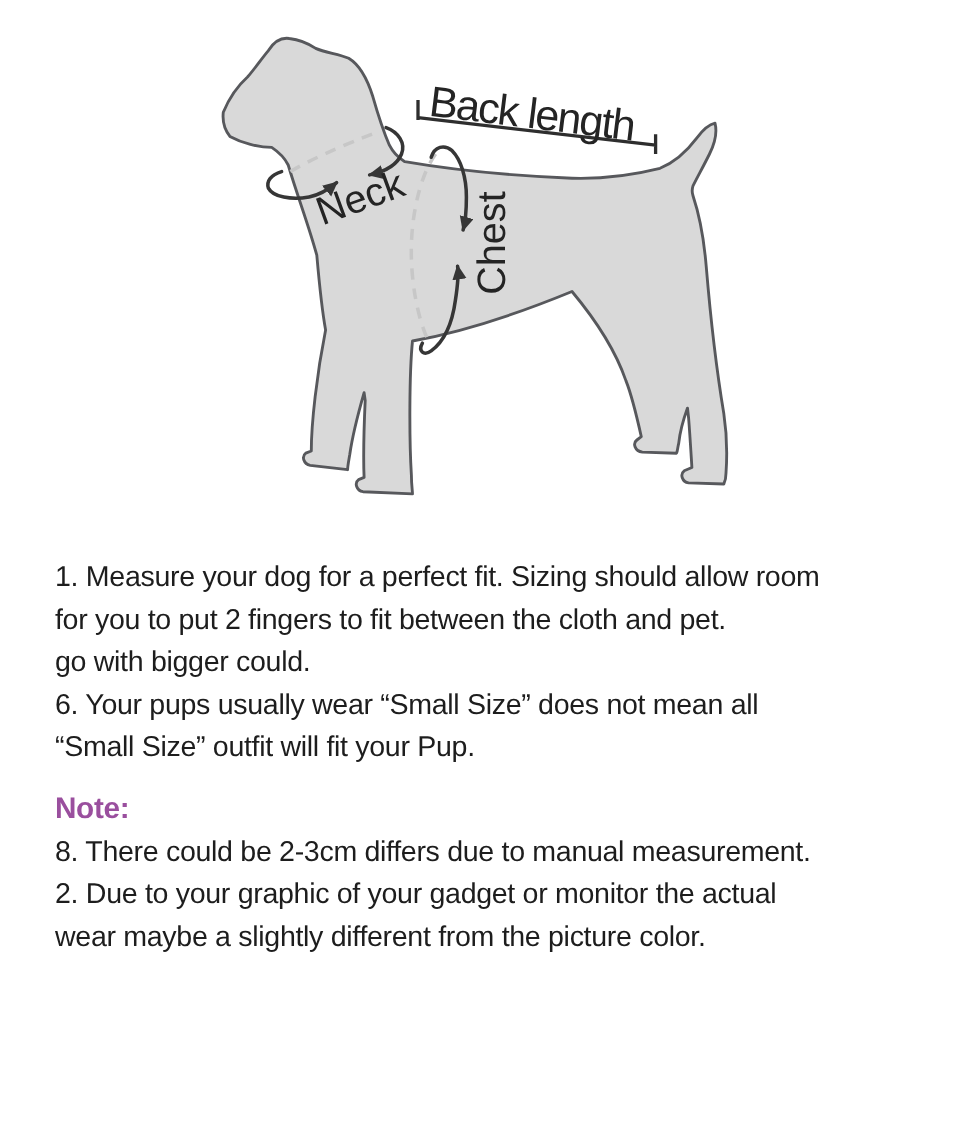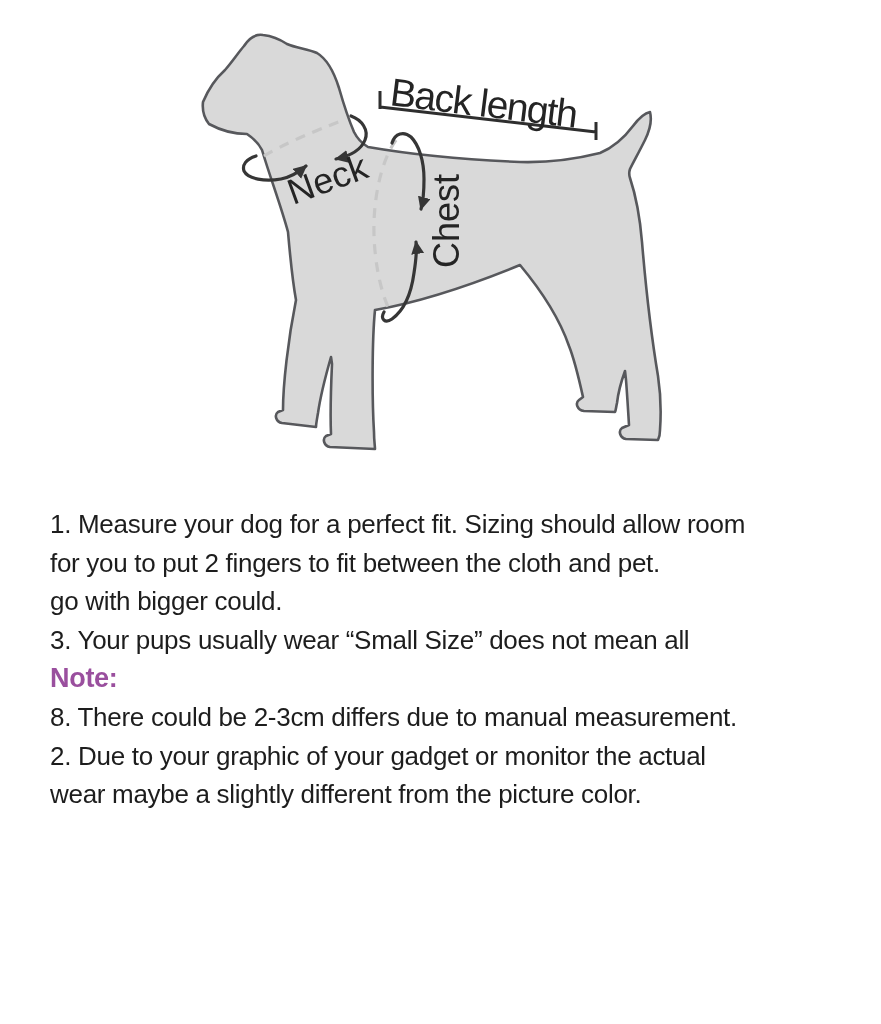--- a/index.html
+++ b/index.html
@@ -65,20 +65,21 @@
     letter-spacing: -0.3px;
   }
   .heading {
     color: #9a4f9e;
     font-weight: bold;
     font-size: 27px;
     line-height: 39px;
     margin: 0;
   }
   .note-heading {
+    margin-top: 18px;
   }
   .line {
     white-space: nowrap;
   }
 </style>
 </head>
 <body>
 
 <div class="page">
 
@@ -155,21 +156,22 @@
 
     <text class="dlabel back-label" transform="translate(389,105) rotate(7)">Back length</text>
     <text class="dlabel" transform="translate(293,205) rotate(-20)">Neck</text>
     <text class="dlabel" transform="translate(459,268) rotate(-90)">Chest</text>
   </svg>
 
   <div class="textblock">
     <div class="line">1. Measure your dog for a perfect fit. Sizing should allow room</div>
     <div class="line">for you to put 2 fingers to fit between the cloth and pet.</div>
     <div class="line">go with bigger could.</div>
-    <div class="line">3. Your pups usually wear “Small Size” does not mean all</div>
+    <div class="line">6. Your pups usually wear “Small Size” does not mean all</div>
+    <div class="line">“Small Size” outfit will fit your Pup.</div>
 
     <div class="heading note-heading">Note:</div>
     <div class="line">8. There could be 2-3cm differs due to manual measurement.</div>
     <div class="line">2. Due to your graphic of your gadget or monitor the actual</div>
     <div class="line">wear maybe a slightly different from the picture color.</div>
   </div>
 
 </div>
 
 </body></html>

